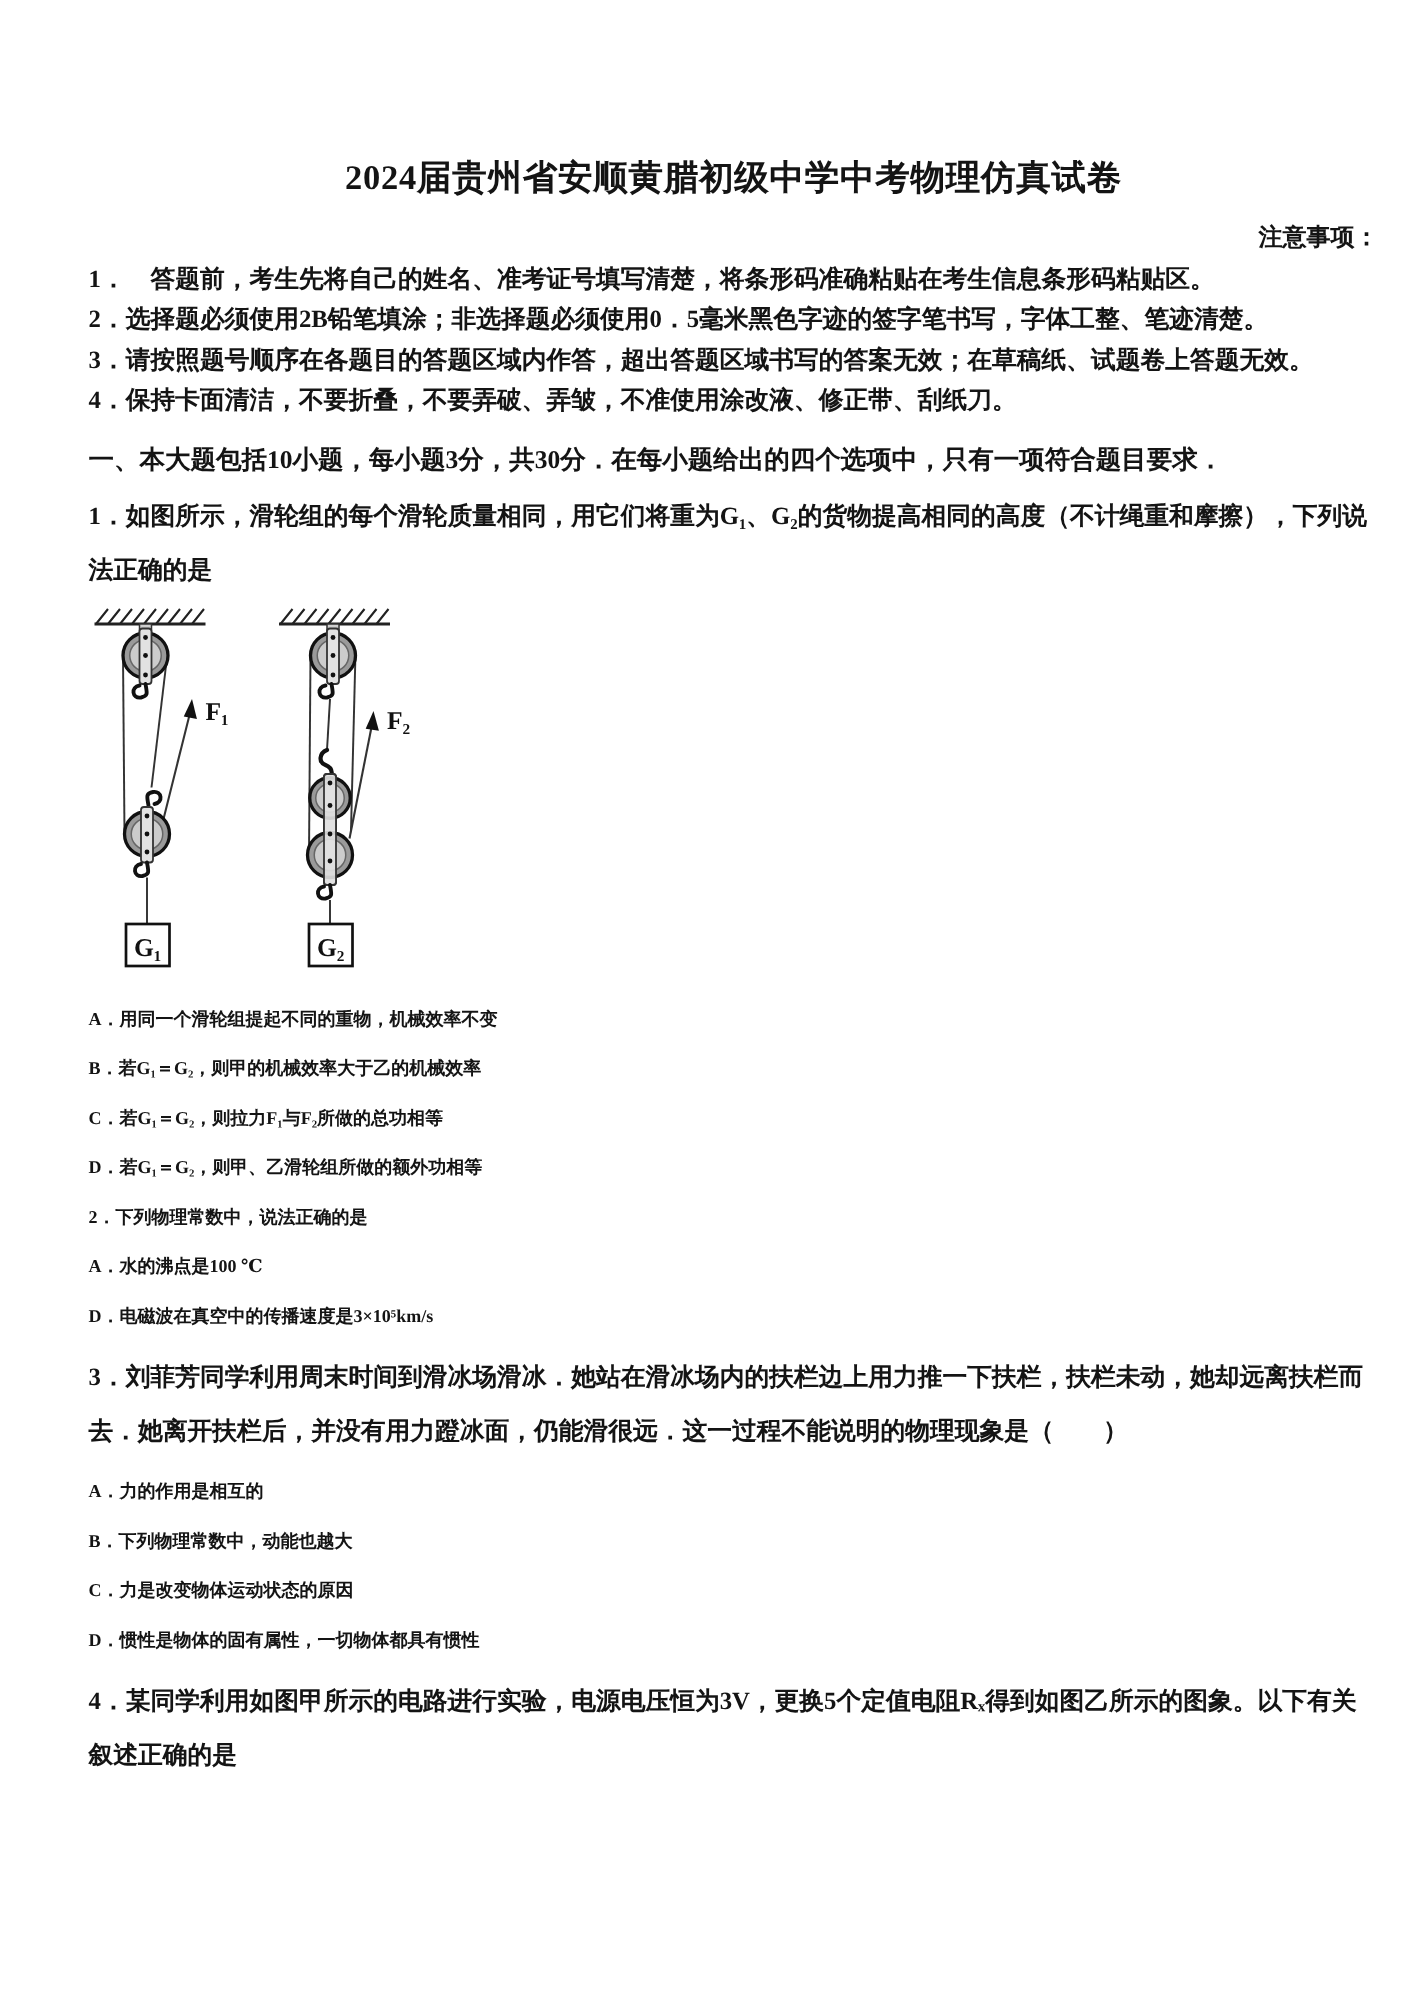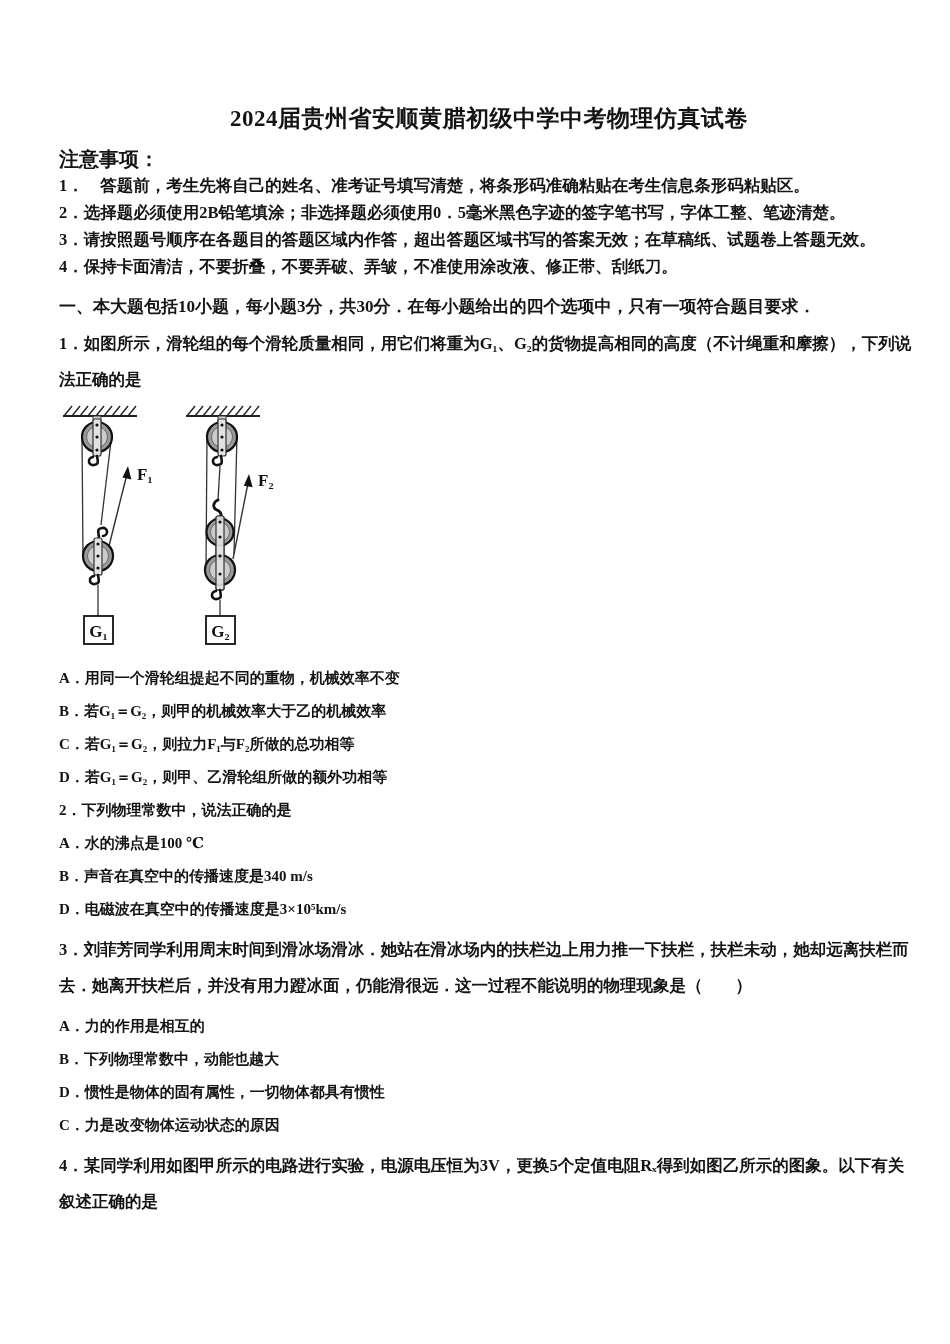--- a/index.html
+++ b/index.html
@@ -7,26 +7,26 @@
     width:950px;height:1344px;overflow:hidden;
     font-family:"Liberation Serif","DejaVu Serif",serif;
     color:#141414;font-weight:bold;
     -webkit-font-smoothing:antialiased;
   }
   .page{box-sizing:border-box;width:950px;height:1344px;padding:104px 45px 30px 45px;margin-left:14px;}
   .title{
     text-align:center;font-size:23px;line-height:30px;margin:0 0 12px 0;
     font-weight:bold;letter-spacing:.5px;
   }
-  .notice-heading{font-size:20px;line-height:26px;margin:0;}
+  .notice-heading{font-size:16px;line-height:26px;margin:0;text-align:right;}
   .notice-list{margin:0;padding:0;list-style:none;}
   .notice-item{font-size:16.5px;line-height:27px;margin:0;}
   .section-heading{font-size:17px;line-height:26px;margin:14px 0 0 0;}
   .stem{font-size:16.5px;line-height:36px;margin:6px 0 0 0;}
-  .option{font-size:15px;line-height:20px;margin:0 0 13px 0;}
+  .option{font-size:12px;line-height:20px;margin:0 0 13px 0;}
   .options{margin-top:12px;}
   .figure-wrap{margin:6px 0 10px 0;}
   svg text{font-family:"Liberation Serif","DejaVu Serif",serif;font-weight:bold;fill:#111;}
 </style>
 </head>
 <body>
 
 <div class="page">
 
   <h1 class="title">2024届贵州省安顺黄腊初级中学中考物理仿真试卷</h1>
@@ -139,27 +139,26 @@
   <div class="options">
     <p class="option">A．用同一个滑轮组提起不同的重物，机械效率不变</p>
     <p class="option">B．若G₁＝G₂，则甲的机械效率大于乙的机械效率</p>
     <p class="option">C．若G₁＝G₂，则拉力F₁与F₂所做的总功相等</p>
     <p class="option">D．若G₁＝G₂，则甲、乙滑轮组所做的额外功相等</p>
   </div>
 
   <p class="option">2．下列物理常数中，说法正确的是</p>
   <div class="options">
     <p class="option">A．水的沸点是100 ℃</p>
-    <p class="option">B．声音在真空中的传播速度是340 m/s</p>
     <p class="option">D．电磁波在真空中的传播速度是3×10⁵km/s</p>
   </div>
 
   <p class="stem">3．刘菲芳同学利用周末时间到滑冰场滑冰．她站在滑冰场内的扶栏边上用力推一下扶栏，扶栏未动，她却远离扶栏而去．她离开扶栏后，并没有用力蹬冰面，仍能滑很远．这一过程不能说明的物理现象是（　　）</p>
   <div class="options">
     <p class="option">A．力的作用是相互的</p>
     <p class="option">B．下列物理常数中，动能也越大</p>
+    <p class="option">C．力是改变物体运动状态的原因</p>
     <p class="option">D．惯性是物体的固有属性，一切物体都具有惯性</p>
-    <p class="option">C．力是改变物体运动状态的原因</p>
   </div>
 
   <p class="stem">4．某同学利用如图甲所示的电路进行实验，电源电压恒为3V，更换5个定值电阻Rₓ得到如图乙所示的图象。以下有关叙述正确的是</p>
 
 </div>
 
 </body></html>

